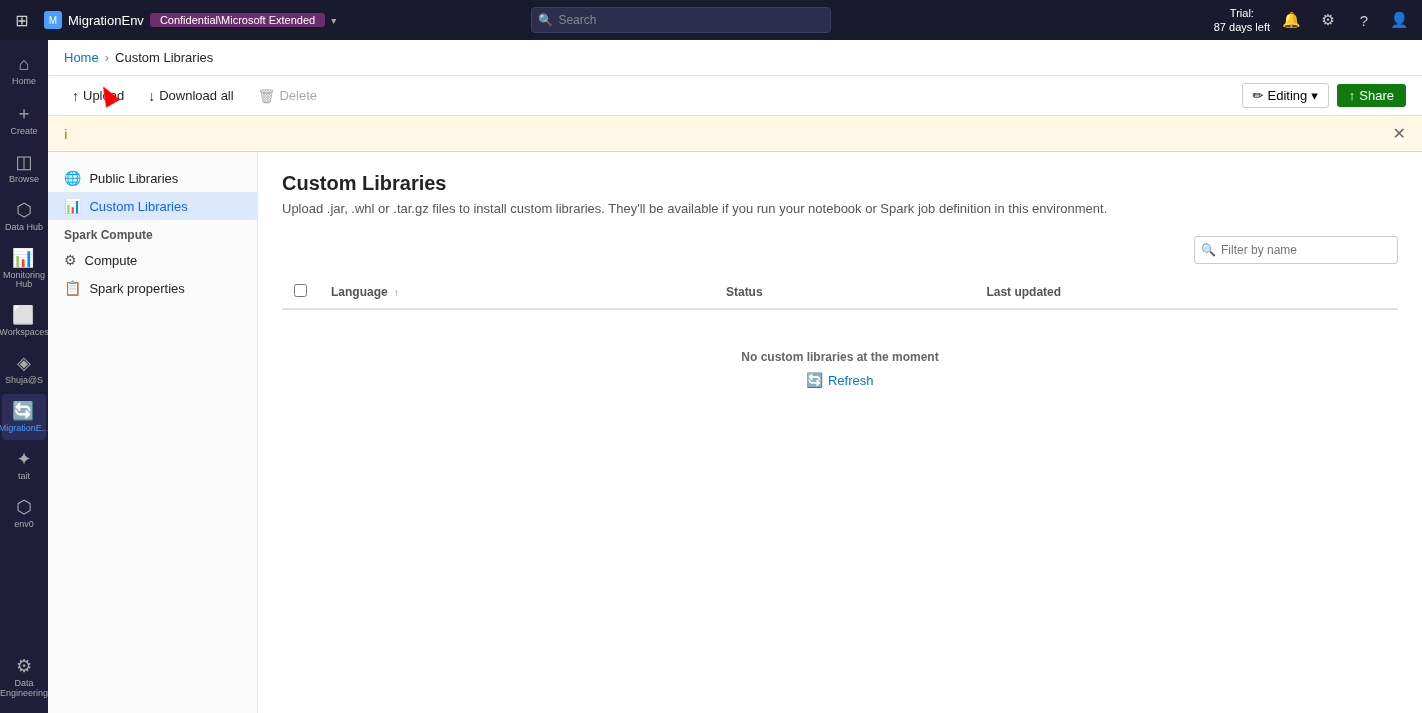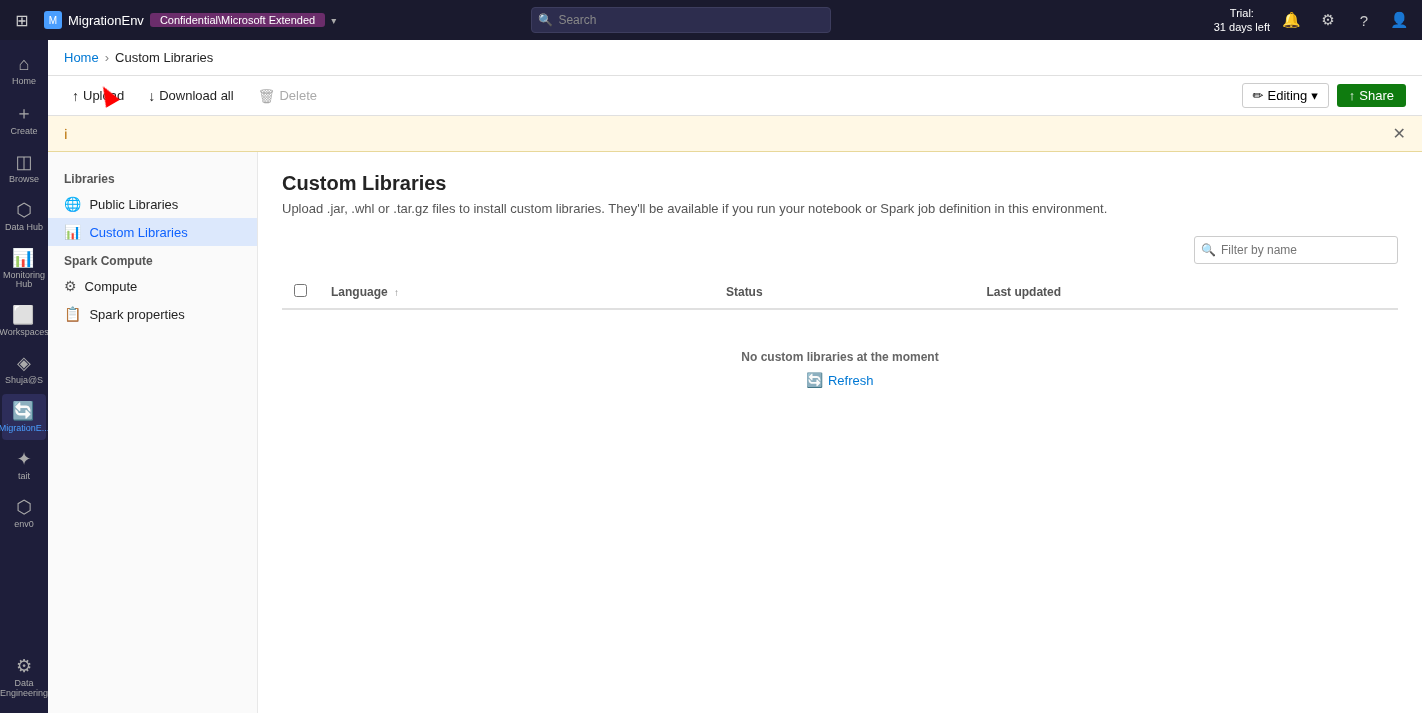--- a/index.html
+++ b/index.html
@@ -251,21 +251,21 @@
     <span class="confidential-badge">Confidential\Microsoft Extended</span>
     <span class="chevron-icon">▾</span>
   </div>
   <div class="search-bar">
     <span class="search-icon-top">🔍</span>
     <input type="text" placeholder="Search" style="">
   </div>
   <div class="top-bar-right">
     <div class="trial-badge">
       <div>Trial:</div>
-      <div>31 days left</div>
+      <div>87 days left</div>
     </div>
     <div class="top-icon-btn">🔔</div>
     <div class="top-icon-btn">⚙</div>
     <div class="top-icon-btn">?</div>
     <div class="top-icon-btn">👤</div>
   </div>
 </div>
 
 <div class="main-layout">
 
@@ -353,21 +353,20 @@
     </div>
 
     <div class="warning-banner">
       <span class="warning-icon">ℹ</span>
       <span class="warning-close">✕</span>
     </div>
 
     <div class="inner-layout">
 
       <div class="left-nav">
-        <div class="nav-section-title">Libraries</div>
         <div class="nav-item">
           <span class="nav-icon">🌐</span>
           <span>Public Libraries</span>
         </div>
         <div class="nav-item active">
           <span class="nav-icon">📊</span>
           <span>Custom Libraries</span>
         </div>
         <div class="nav-section-title">Spark Compute</div>
         <div class="nav-item">

